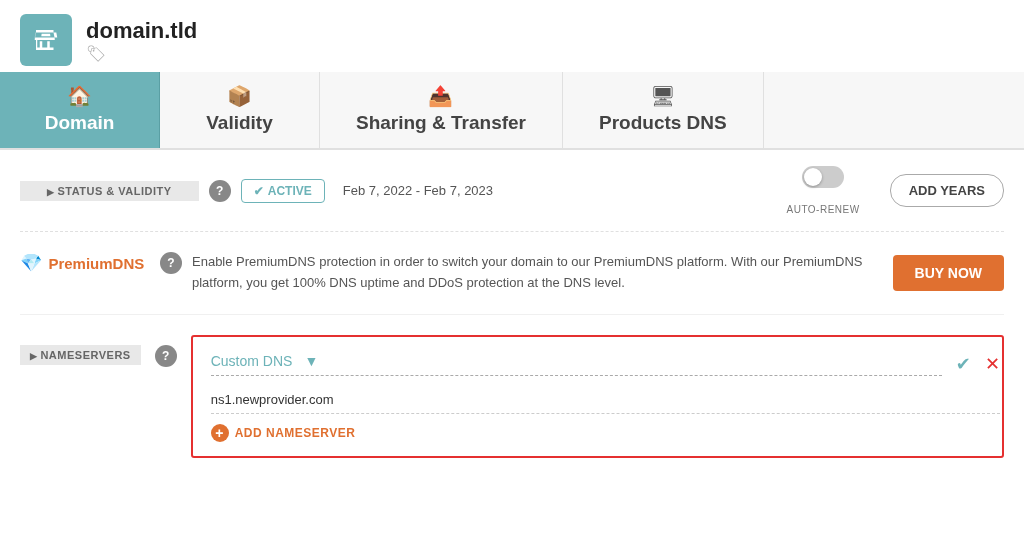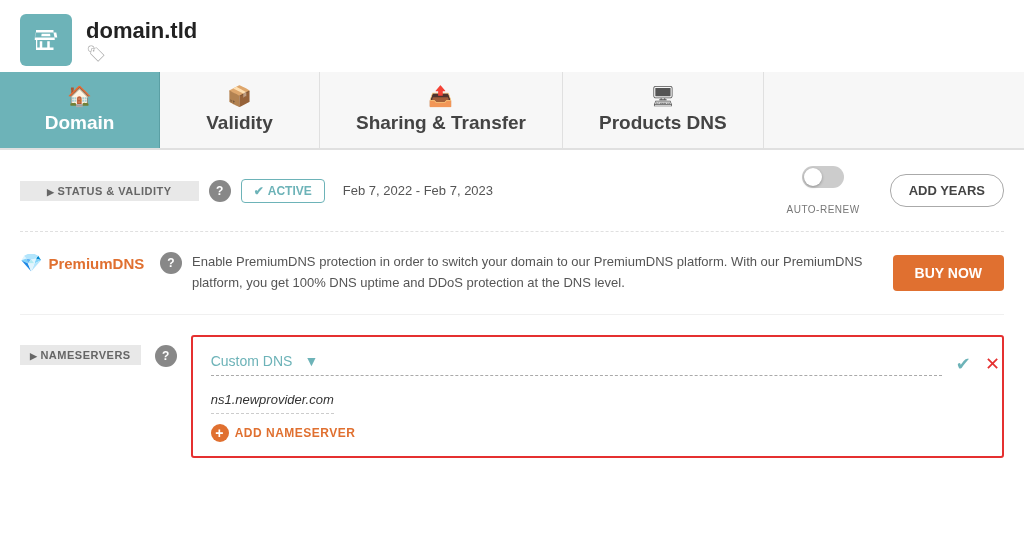--- a/index.html
+++ b/index.html
@@ -288,24 +288,23 @@
       font-size: 18px;
       cursor: pointer;
     }
     .ns-cancel {
       color: #e53030;
       font-size: 18px;
       cursor: pointer;
     }
     .ns-entries {
       display: flex;
-      flex-direction: row;
+      flex-direction: column;
       gap: 8px;
       margin-bottom: 10px;
-      font-style: italic;
     }
     .ns-entry {
       border-bottom: 1.5px dashed #ccc;
       padding-bottom: 6px;
       color: #333;
       font-size: 13px;
     }
     .add-ns-row {
       display: flex;
       align-items: center;

